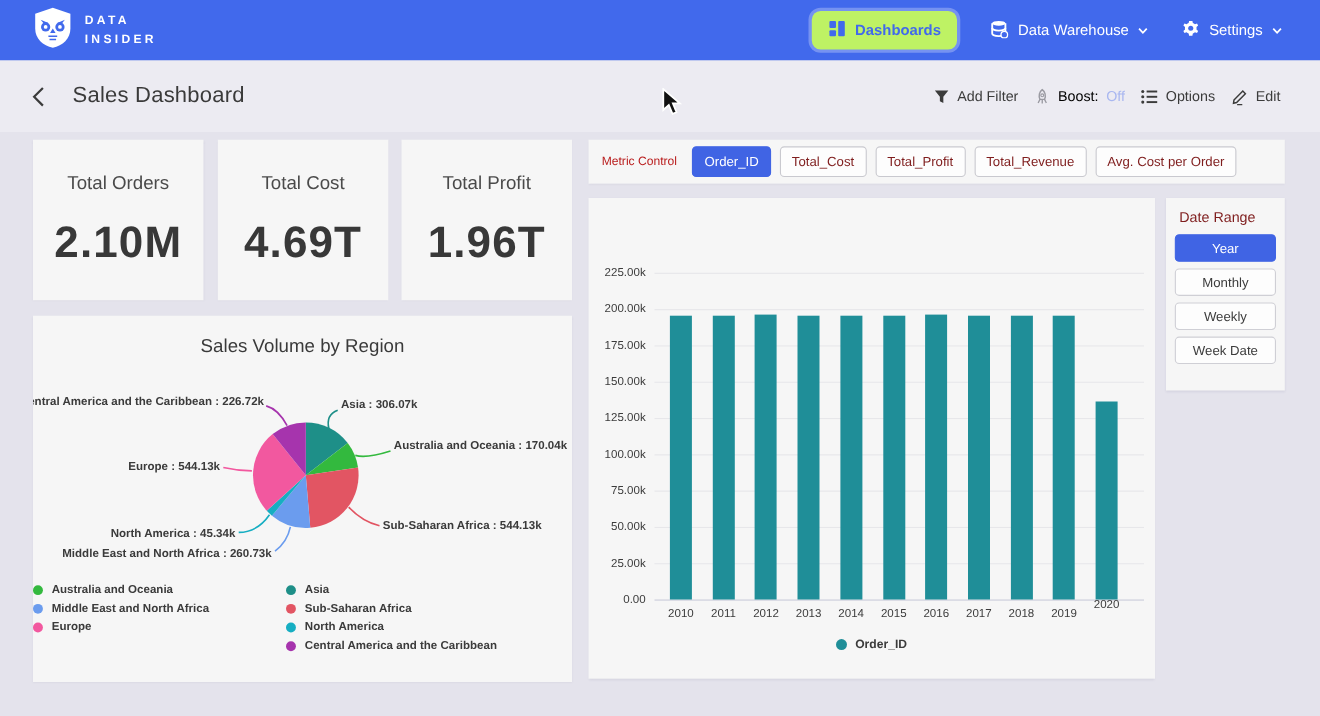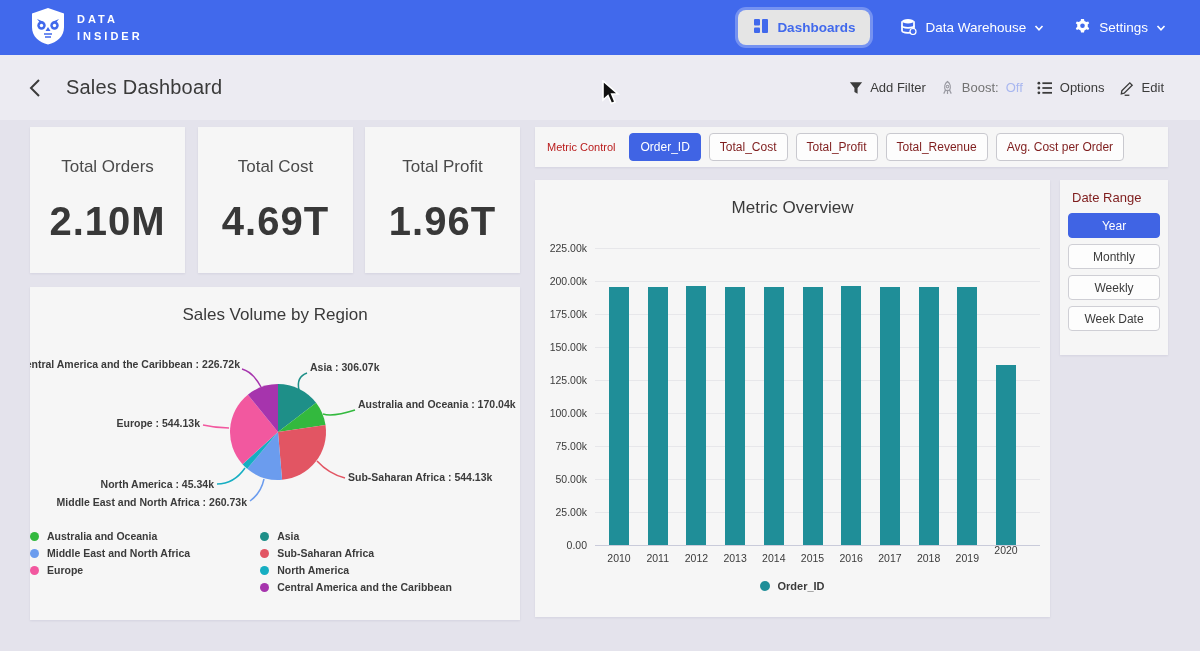--- a/index.html
+++ b/index.html
@@ -9,33 +9,33 @@
 
   
   .navbar { position:absolute; top:0; left:0; width:1200px; height:55px;
             background:var(--nav-blue,#4169ec); display:flex; align-items:center;
             padding:0 34px 0 30px; color:#fff; }
   .brand { display:flex; align-items:center; gap:11px; }
   .brand-text { font-size:11px; font-weight:bold; letter-spacing:3px; line-height:1.5; }
   .nav-right { margin-left:auto; display:flex; align-items:center; gap:30px; }
   .nav-item { display:flex; align-items:center; gap:8px; font-size:13.5px; font-weight:400;
               color:#fff; cursor:pointer; }
-  .pill { background:#e5e5e5; color:var(--nav-blue,#4169ec); border-radius:8px; padding:8px 15px;
+  .pill { background:#bef264; color:var(--nav-blue,#4169ec); border-radius:8px; padding:8px 15px;
           box-shadow:0 0 0 3px rgba(255,255,255,0.28); font-weight:bold; }
   .chev { width:10px; height:10px; }
 
   
   .header { position:absolute; top:55px; left:0; width:1200px; height:65px;
             background:#ecebf2; display:flex; align-items:center; padding:0 36px 0 28px; }
   .back-btn { width:22px; height:22px; display:flex; align-items:center; cursor:pointer; }
   .page-title { font-size:20px; color:#3a3a3a; margin-left:16px; letter-spacing:0.2px; }
   .header-right { margin-left:auto; display:flex; align-items:center; gap:14px; }
   .h-item { display:flex; align-items:center; gap:7px; font-size:13px; font-weight:500;
             color:#3b3b3b; cursor:pointer; }
-  .boost-label { color:#737373; }
+  .boost-label { color:#000000; }
   .boost-off { color:var(--boost-off,#a9b7f0); }
 
   
   .card { position:absolute; background:#f6f6f6; box-shadow:0 1px 2px rgba(80,80,120,0.10); }
   .kpi { width:155px; height:146px; top:127px; display:flex; flex-direction:column;
          align-items:center; justify-content:center; gap:22px; }
   .kpi-label { font-size:17px; color:#4a4a4a; font-weight:500; }
   .kpi-value { font-size:40px; font-weight:bold; color:#383838; letter-spacing:1px; }
 
   
@@ -212,21 +212,20 @@
     <div class="chip-row">
         <button class="chip chip-active">Order_ID</button>
         <button class="chip">Total_Cost</button>
         <button class="chip">Total_Profit</button>
         <button class="chip">Total_Revenue</button>
         <button class="chip">Avg. Cost per Order</button>
       </div>
   </div>
 
   <div class="card bar-card">
-    <div class="chart-title">Metric Overview</div>
     <div class="plot-layer" id="barplot">
         <div class="gridline baseline" style="top: 365px;"></div>
         <div class="ytick" style="top: 365px; left: 2px;">0.00</div>
         <div class="gridline" style="top: 332px;"></div>
         <div class="ytick" style="top: 332px; left: 2px;">25.00k</div>
         <div class="gridline" style="top: 299px;"></div>
         <div class="ytick" style="top: 299px; left: 2px;">50.00k</div>
         <div class="gridline" style="top: 266px;"></div>
         <div class="ytick" style="top: 266px; left: 2px;">75.00k</div>
         <div class="gridline" style="top: 233px;"></div>

